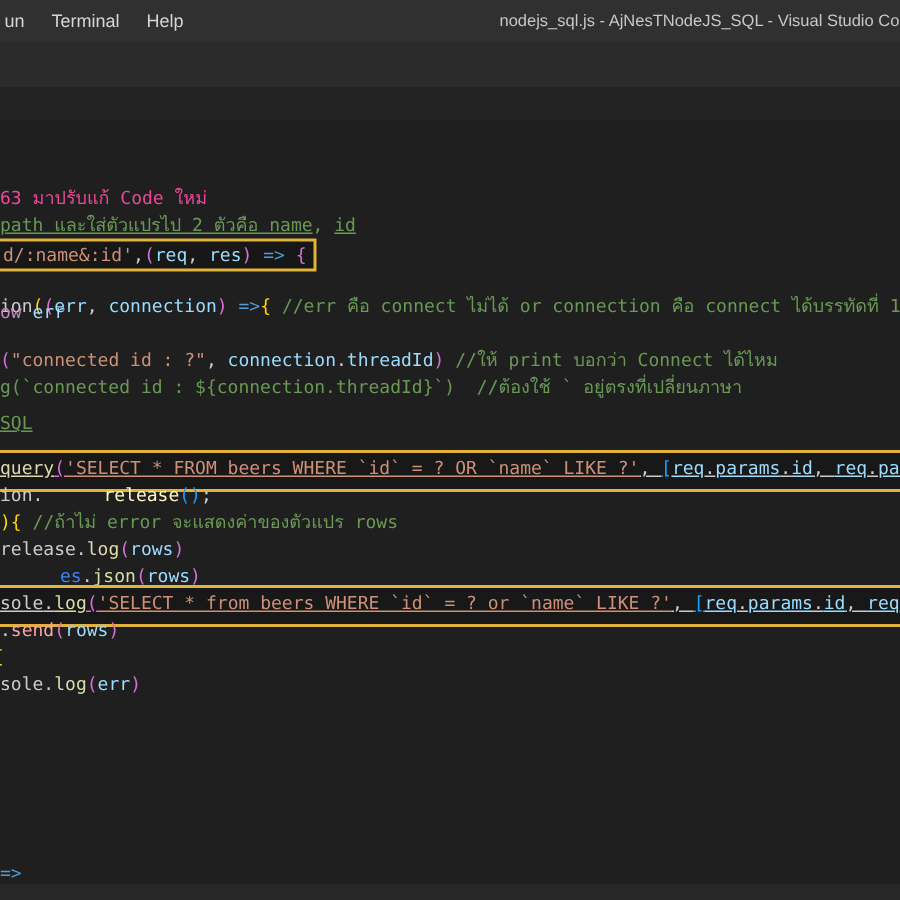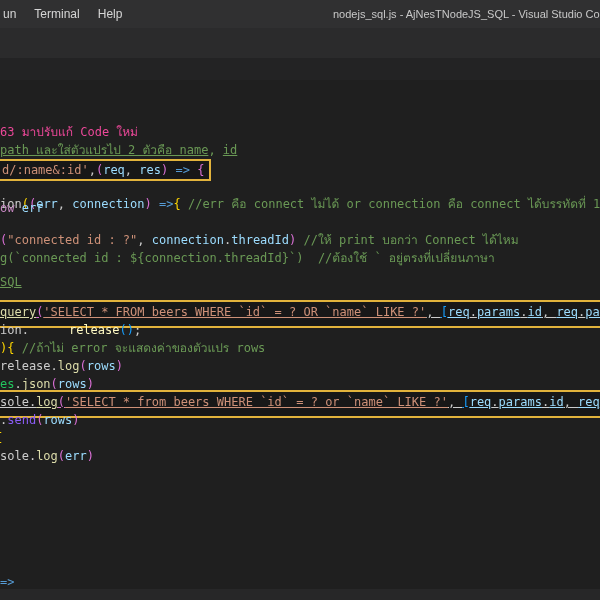--- a/index.html
+++ b/index.html
@@ -69,23 +69,23 @@
         <div class="code-line" style="top: 36px;"><span class="box-inline" style="border-color: rgb(226, 179, 60);"><span style="color: rgb(206, 145, 120);">d/:name&amp;:id'</span><span style="color: rgb(204, 204, 204);">,</span><span style="color: rgb(218, 112, 214);">(</span><span style="color: rgb(156, 220, 254);">req</span><span style="color: rgb(204, 204, 204);">, </span><span style="color: rgb(156, 220, 254);">res</span><span style="color: rgb(218, 112, 214);">)</span><span style="color: rgb(204, 204, 204);"> </span><span style="color: rgb(86, 156, 214);">=&gt;</span><span style="color: rgb(204, 204, 204);"> </span><span style="color: rgb(218, 112, 214);">{</span></span></div>
         <div class="code-line" style="top: 72px;"><span style="color: rgb(204, 204, 204);">ion</span><span style="color: rgb(255, 215, 0);">(</span><span style="color: rgb(218, 112, 214);">(</span><span style="color: rgb(156, 220, 254);">err</span><span style="color: rgb(204, 204, 204);">, </span><span style="color: rgb(156, 220, 254);">connection</span><span style="color: rgb(218, 112, 214);">)</span><span style="color: rgb(204, 204, 204);"> </span><span style="color: rgb(86, 156, 214);">=&gt;</span><span style="color: rgb(255, 215, 0);">{</span><span style="color: rgb(204, 204, 204);"> </span><span style="color: rgb(106, 153, 85);">//err คือ connect ไม่ได้ or connection คือ connect ได้บรรทัดที่ 1</span></div>
         <div class="code-line" style="top: 76px;"><span style="color: rgb(197, 134, 192);">ow</span><span style="color: rgb(204, 204, 204);"> </span><span style="color: rgb(156, 220, 254);">err</span></div>
         <div class="code-line" style="top: 108px;"><span style="color: rgb(218, 112, 214);">(</span><span style="color: rgb(206, 145, 120);">"connected id : ?"</span><span style="color: rgb(204, 204, 204);">, </span><span style="color: rgb(156, 220, 254);">connection</span><span style="color: rgb(204, 204, 204);">.</span><span style="color: rgb(156, 220, 254);">threadId</span><span style="color: rgb(218, 112, 214);">)</span><span style="color: rgb(204, 204, 204);"> </span><span style="color: rgb(106, 153, 85);">//ให้ print บอกว่า Connect ได้ไหม</span></div>
         <div class="code-line" style="top: 126px;"><span style="color: rgb(106, 153, 85);">g(`connected id : ${connection.threadId}`)  //ต้องใช้ ` อยู่ตรงที่เปลี่ยนภาษา</span></div>
         <div class="code-line" style="top: 150px;"><span style="color: rgb(106, 153, 85); text-decoration: underline;">SQL</span></div>
         <div class="code-line boxed" style="top: 180px;"><span style="color: rgb(220, 220, 170);">query</span><span style="color: rgb(218, 112, 214);">(</span><span style="color: rgb(206, 145, 120);">'SELECT * FROM beers WHERE `id` = ? OR `name` LIKE ?'</span><span style="color: rgb(204, 204, 204);">, </span><span style="color: rgb(23, 159, 255);">[</span><span style="color: rgb(156, 220, 254);">req</span><span style="color: rgb(204, 204, 204);">.</span><span style="color: rgb(156, 220, 254);">params</span><span style="color: rgb(204, 204, 204);">.</span><span style="color: rgb(156, 220, 254);">id</span><span style="color: rgb(204, 204, 204);">, </span><span style="color: rgb(156, 220, 254);">req</span><span style="color: rgb(204, 204, 204);">.</span><span style="color: rgb(156, 220, 254);">par</span></div>
         <div class="code-line" style="top: 198px;"><span style="color: rgb(204, 204, 204);">ion</span><span style="color: rgb(204, 204, 204);">.</span><span style="color: #fef9c3; margin-left: 40px;">release</span><span style="color: rgb(23, 159, 255);">(</span><span style="color: rgb(23, 159, 255);">)</span><span style="color: rgb(204, 204, 204);">;</span></div>
         <div class="code-line" style="top: 216px;"><span style="color: rgb(255, 215, 0);">)</span><span style="color: rgb(255, 215, 0);">{</span><span style="color: rgb(204, 204, 204);"> </span><span style="color: rgb(106, 153, 85); margin-top: 12px;">//ถ้าไม่ error จะแสดงค่าของตัวแปร rows</span></div>
         <div class="code-line" style="top: 234px;"><span style="color: rgb(204, 204, 204);">release</span><span style="color: rgb(204, 204, 204);">.</span><span style="color: rgb(220, 220, 170);">log</span><span style="color: rgb(218, 112, 214);">(</span><span style="color: rgb(156, 220, 254);">rows</span><span style="color: rgb(218, 112, 214);">)</span></div>
-        <div class="code-line" style="top: 252px;"><span style="color: #22c55e;">es</span><span style="color: rgb(204, 204, 204);">.</span><span style="color: rgb(220, 220, 170);">json</span><span style="color: rgb(218, 112, 214);">(</span><span style="color: rgb(156, 220, 254);">rows</span><span style="color: rgb(218, 112, 214);">)</span></div>
+        <div class="code-line" style="top: 252px;"><span style="color: #3b82f6; padding-left: 40px;">es</span><span style="color: rgb(204, 204, 204);">.</span><span style="color: rgb(220, 220, 170);">json</span><span style="color: rgb(218, 112, 214);">(</span><span style="color: rgb(156, 220, 254);">rows</span><span style="color: rgb(218, 112, 214);">)</span></div>
         <div class="code-line boxed" style="top: 270px;"><span style="color: rgb(204, 204, 204);">sole</span><span style="color: rgb(204, 204, 204);">.</span><span style="color: rgb(220, 220, 170);">log</span><span style="color: rgb(218, 112, 214);">(</span><span style="color: rgb(206, 145, 120);">'SELECT * from beers WHERE `id` = ? or `name` LIKE ?'</span><span style="color: rgb(204, 204, 204);">, </span><span style="color: rgb(23, 159, 255);">[</span><span style="color: rgb(156, 220, 254);">req</span><span style="color: rgb(204, 204, 204);">.</span><span style="color: rgb(156, 220, 254);">params</span><span style="color: rgb(204, 204, 204);">.</span><span style="color: rgb(156, 220, 254);">id</span><span style="color: rgb(204, 204, 204);">, </span><span style="color: rgb(156, 220, 254);">req</span><span style="color: rgb(204, 204, 204);">.</span></div>
-        <div class="code-line" style="top: 288px;"><span style="color: rgb(204, 204, 204);">.</span><span style="color: #8b5cf6;">send</span><span style="color: rgb(218, 112, 214);">(</span><span style="color: rgb(156, 220, 254);">rows</span><span style="color: rgb(218, 112, 214);">)</span></div>
+        <div class="code-line" style="top: 288px;"><span style="color: rgb(204, 204, 204);">.</span><span style="color: #fca5a5;">send</span><span style="color: rgb(218, 112, 214);">(</span><span style="color: rgb(156, 220, 254);">rows</span><span style="color: rgb(218, 112, 214);">)</span></div>
         <div class="code-line" style="top: 306px; left: -4px;"><span style="color: rgb(255, 215, 0);">[</span></div>
         <div class="code-line" style="top: 324px;"><span style="color: rgb(204, 204, 204);">sole</span><span style="color: rgb(204, 204, 204);">.</span><span style="color: rgb(220, 220, 170);">log</span><span style="color: rgb(218, 112, 214);">(</span><span style="color: rgb(156, 220, 254);">err</span><span style="color: rgb(218, 112, 214);">)</span></div>
         <div class="code-line" style="top: 450px;"><span style="color: rgb(86, 156, 214);">=&gt;</span></div>
       </div>
   </div>
 
   <div class="bottomstrip"></div>
 
 </div>
 

